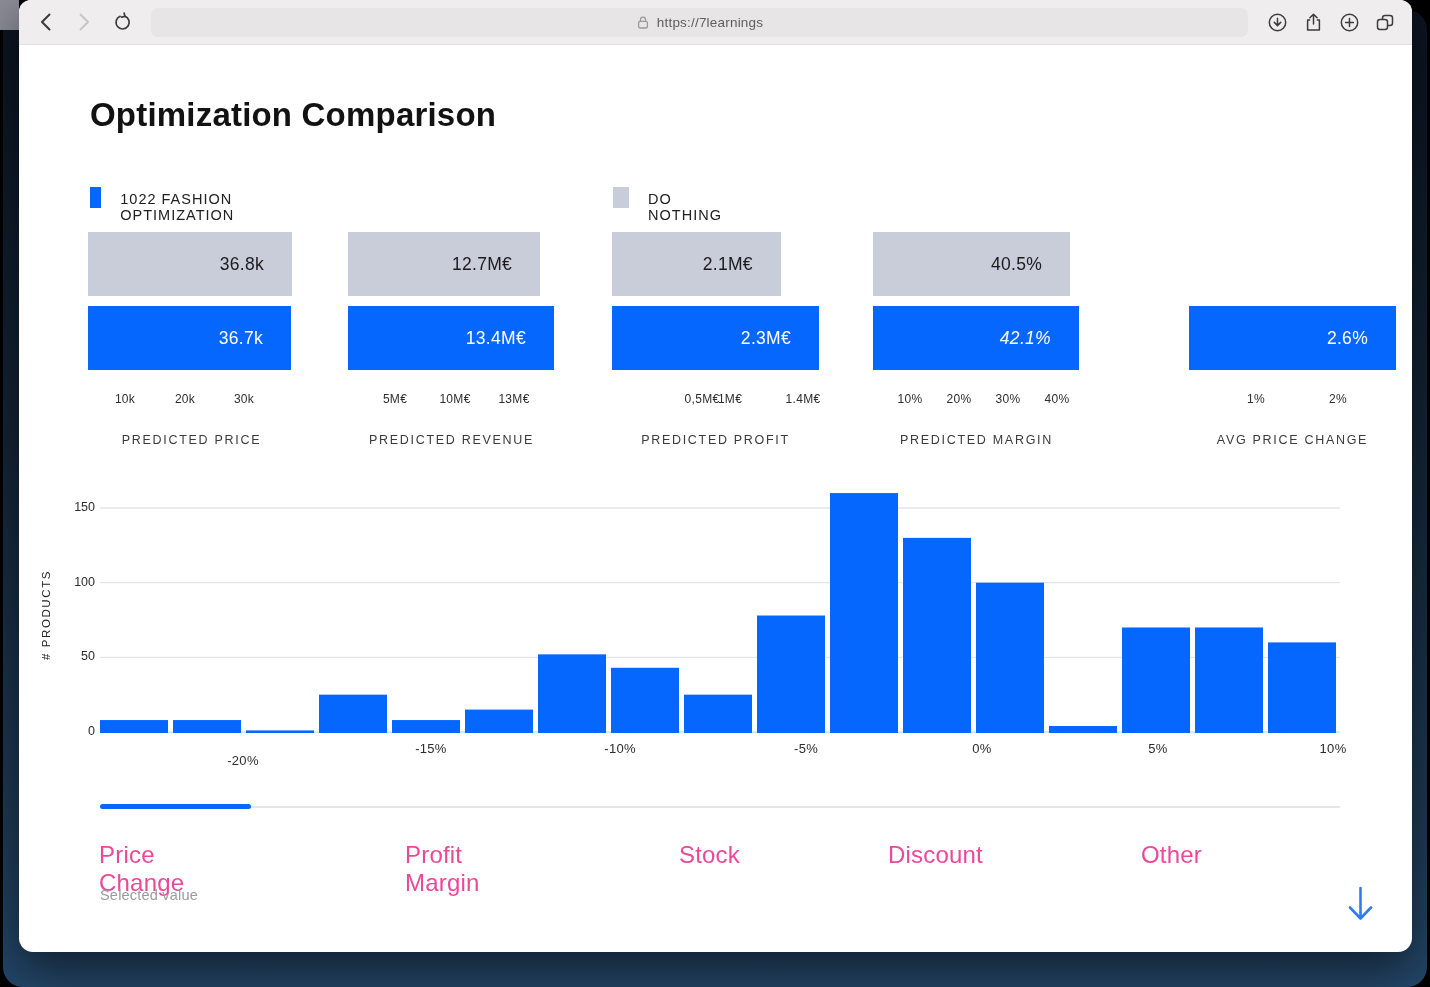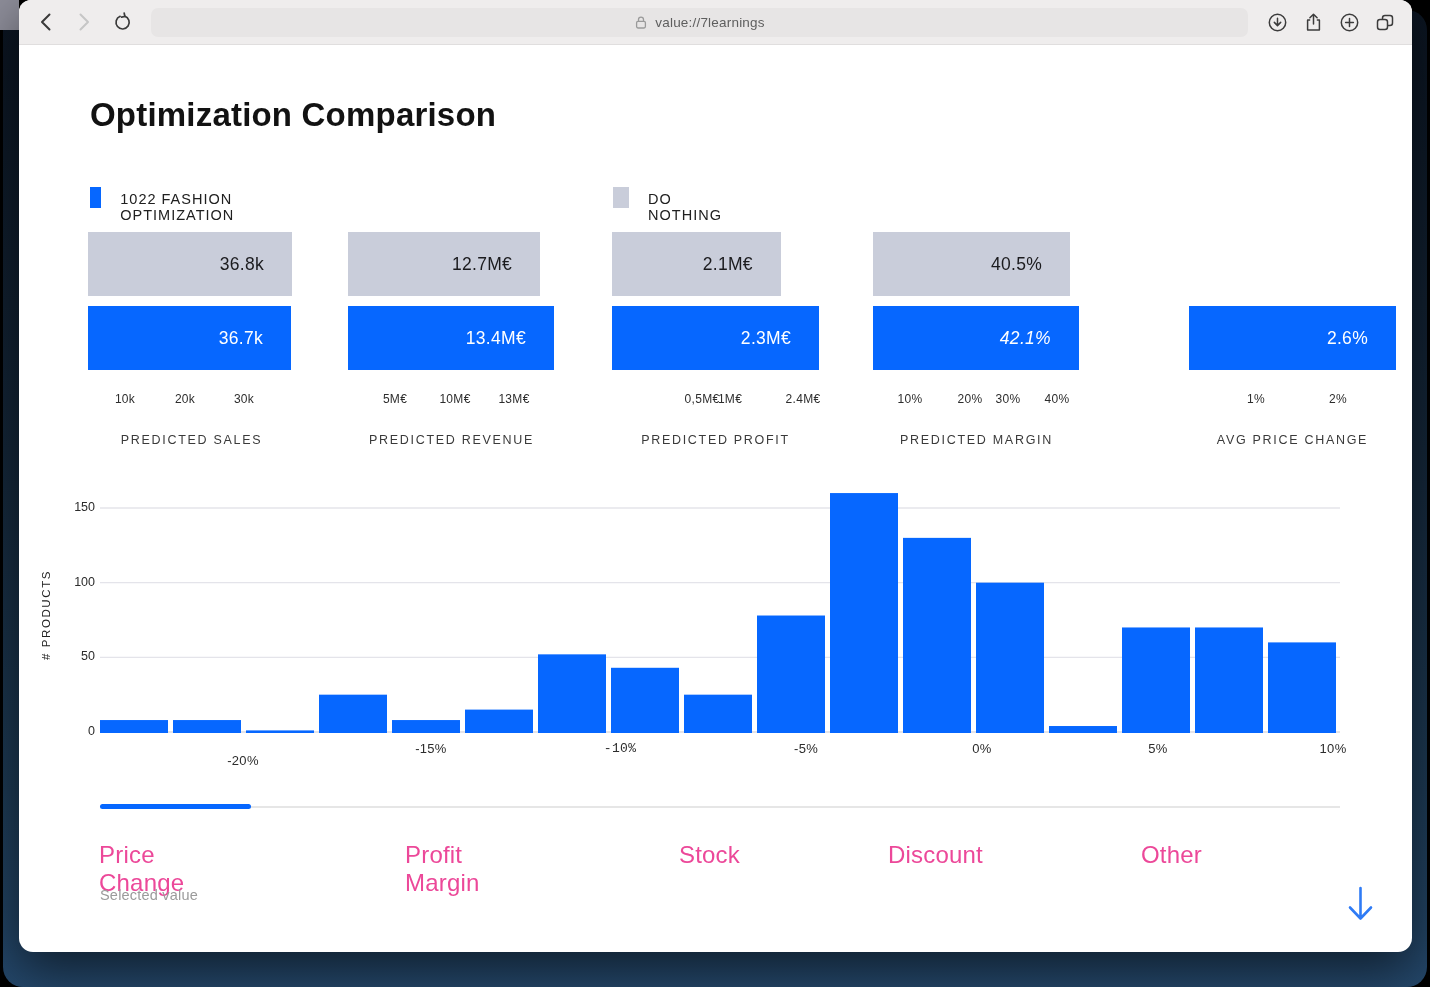--- a/index.html
+++ b/index.html
@@ -119,21 +119,21 @@
           <path d="M12.2 1.2 L12.9 4.5 L9.6 5.2" fill="none" stroke="#3a3a3a" stroke-width="1.7" stroke-linecap="round" stroke-linejoin="round"></path>
         </svg>
       </div>
     </div>
 
     <div class="url-bar">
       <svg width="14" height="15" viewBox="0 0 14 15">
         <rect x="2.6" y="6.4" width="8.8" height="6.6" rx="1.4" fill="none" stroke="#9a9a9a" stroke-width="1.3"></rect>
         <path d="M4.5 6.2 V4.6 A2.5 2.5 0 0 1 9.5 4.6 V6.2" fill="none" stroke="#9a9a9a" stroke-width="1.3"></path>
       </svg>
-      <span class="url-text">value://7learnings</span>
+      <span class="url-text">https://7learnings</span>
     </div>
 
     <div class="actgrp">
       <div class="icon-btn">
         <svg width="21" height="21" viewBox="0 0 21 21">
           <circle cx="10.5" cy="10.5" r="8.2" fill="none" stroke="#3c3c3c" stroke-width="1.5"></circle>
           <path d="M10.5 6.2 V13.2 M7.3 10.4 L10.5 13.6 L13.7 10.4" fill="none" stroke="#3c3c3c" stroke-width="1.5" stroke-linecap="round" stroke-linejoin="round"></path>
         </svg>
       </div>
       <div class="icon-btn">
@@ -176,21 +176,21 @@
           <span>36.8k</span>
         </div>
         <div class="kbar blue" style="width: 98.1%;">
           <span>36.7k</span>
         </div>
         <div class="kticks">
           <span class="ktick" style="left: 37px;">10k</span>
           <span class="ktick" style="left: 97px;">20k</span>
           <span class="ktick" style="left: 156px;">30k</span>
         </div>
-        <div class="ktitle">PREDICTED SALES</div>
+        <div class="ktitle">PREDICTED PRICE</div>
       </div>
       <div class="kpi">
         <div class="kbar gray" style="width: 92.8%;">
           <span>12.7M€</span>
         </div>
         <div class="kbar blue" style="width: 99.5%;">
           <span>13.4M€</span>
         </div>
         <div class="kticks">
           <span class="ktick" style="left: 47px;">5M€</span>
@@ -202,34 +202,34 @@
       <div class="kpi">
         <div class="kbar gray" style="width: 81.6%;">
           <span>2.1M€</span>
         </div>
         <div class="kbar blue" style="width: 100%;">
           <span>2.3M€</span>
         </div>
         <div class="kticks">
           <span class="ktick" style="left: 46px; margin-left: 44px;">0,5M€</span>
           <span class="ktick" style="left: 118px;">1M€</span>
-          <span class="ktick" style="left: 191px;">2.4M€</span>
+          <span class="ktick" style="left: 191px;">1.4M€</span>
         </div>
         <div class="ktitle">PREDICTED PROFIT</div>
       </div>
       <div class="kpi">
         <div class="kbar gray" style="width: 95.2%; padding-left: 6px;">
           <span>40.5%</span>
         </div>
         <div class="kbar blue" style="width: 99.5%; font-style: italic;">
           <span>42.1%</span>
         </div>
         <div class="kticks">
           <span class="ktick" style="left: 37px;">10%</span>
-          <span class="ktick" style="left: 97px;">20%</span>
+          <span class="ktick" style="left: 86px;">20%</span>
           <span class="ktick" style="left: 135px;">30%</span>
           <span class="ktick" style="left: 184px;">40%</span>
         </div>
         <div class="ktitle">PREDICTED MARGIN</div>
       </div>
       <div class="kpi">
         <div class="kbar blue" style="width: 100%;">
           <span>2.6%</span>
         </div>
         <div class="kticks">
@@ -268,21 +268,21 @@
       <rect x="803" width="68" y="47.866666666666646" height="195.13333333333335" fill="#0667ff"></rect>
       <rect x="876" width="68" y="92.66666666666666" height="150.33333333333334" fill="#0667ff"></rect>
       <rect x="949" width="68" y="236.02666666666667" height="6.973333333333334" fill="#0667ff"></rect>
       <rect x="1022" width="68" y="137.46666666666667" height="105.53333333333333" fill="#0667ff"></rect>
       <rect x="1095" width="68" y="137.46666666666667" height="105.53333333333333" fill="#0667ff"></rect>
       <rect x="1168" width="68" y="152.39999999999998" height="90.60000000000001" fill="#0667ff"></rect>
     </svg>
   <div class="x-axis-labels">
       <span style="left: 142.972px; margin-top: 12px;">-20%</span>
       <span style="left: 330.956px;">-15%</span>
-      <span style="left: 520.056px; font-family: Liberation Mono, monospace;">-10%</span>
+      <span style="left: 520.056px;">-10%</span>
       <span style="left: 706.056px;">-5%</span>
       <span style="left: 882.012px;">0%</span>
       <span style="left: 1057.97px;">5%</span>
       <span style="left: 1233.06px;">10%</span>
     </div>
 
   <div class="slider-track"></div>
   <div class="slider-thumb"></div>
 
   <div class="tabs">

